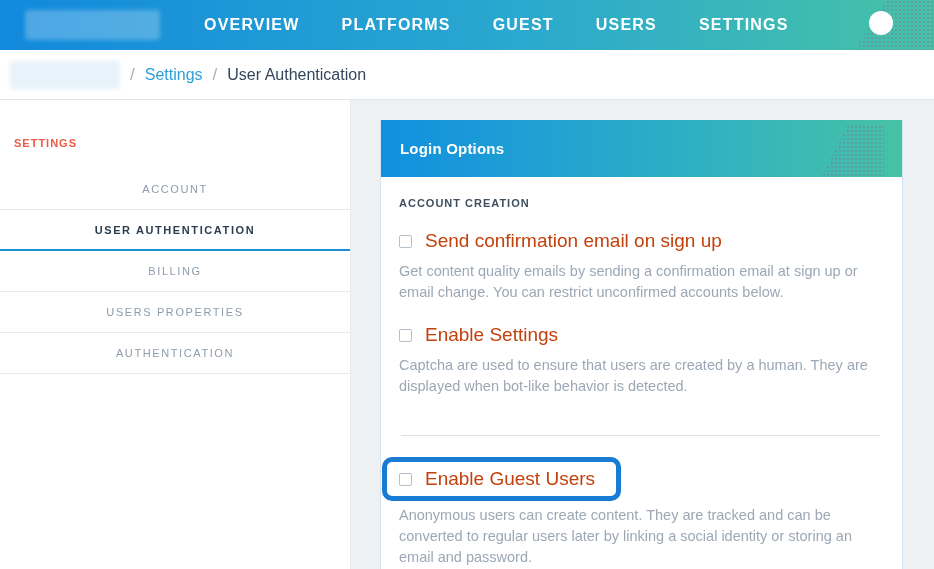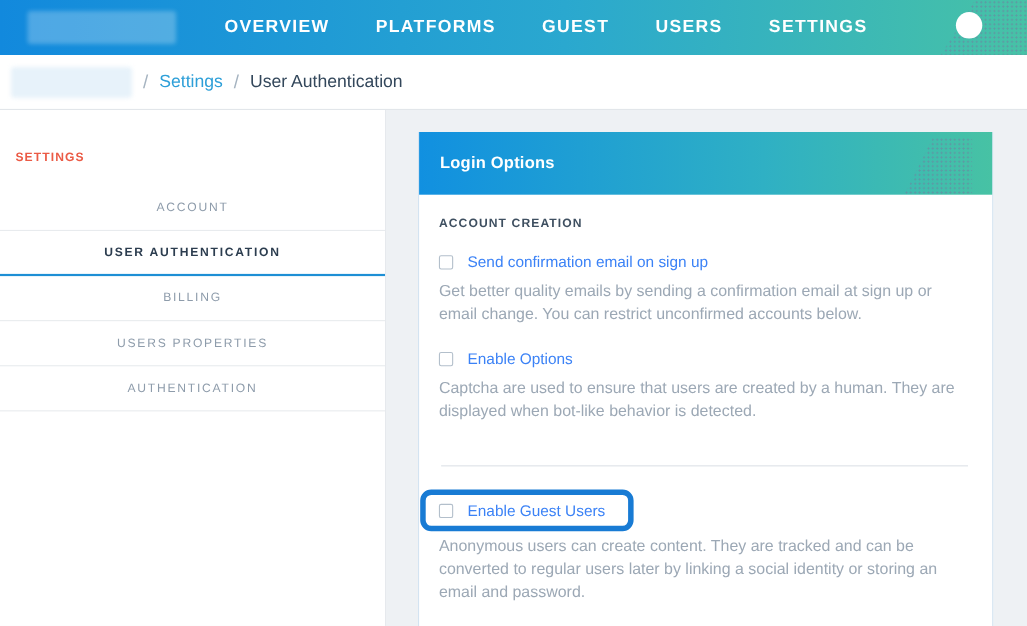--- a/index.html
+++ b/index.html
@@ -55,21 +55,21 @@
     background-image:radial-gradient(rgba(110,130,160,0.55) 1px, transparent 1.1px);
     background-size:4px 4px;
     clip-path:polygon(42% 0, 100% 0, 100% 100%, 0 100%); }
   .panel-body { padding:20px 20px 30px 18px; }
 
   .section-heading { font-size:11px; font-weight:bold; color:#3e4f60; letter-spacing:1px;
     }
   .opt-row { display:flex; align-items:center; gap:13px; margin-top:21px; cursor:pointer; }
   .checkbox { width:13px; height:13px; border:1px solid #b3bfcb; border-radius:2px;
     background:#fff; flex:0 0 auto; cursor:pointer; }
-  .opt-label { font-size:14px; color:#3b82f6; }
+  .opt-label { font-size:19px; color:#c2410c; }
   .opt-desc { margin-top:9px; font-size:14.5px; line-height:21px; color:#9ca8b5;
     max-width:492px; }
   .section-divider { border:none; border-top:1px solid #dde2e7; margin:38px 2px 12px 2px; }
 
   .highlight-ring { display:inline-block; border:5px solid #187bd4; border-radius:10px;
     background:#fff; margin:9px 0 0 -17px; padding:6px 21px 6px 12px; position:relative;
     z-index:1; }
   .highlight-ring .opt-row { margin-top:0;align-items:center; }
   .after-ring { margin-top:4px; }
 </style>
@@ -117,25 +117,25 @@
     </header>
 
     <div class="panel-body">
 
       <h3 class="section-heading">ACCOUNT CREATION</h3>
 
       <label class="opt-row">
         <span class="checkbox"></span>
         <span class="opt-label">Send confirmation email on sign up</span>
       </label>
-      <p class="opt-desc">Get better quality emails by sending a confirmation email at sign up or email change. You can restrict unconfirmed accounts below.</p>
+      <p class="opt-desc">Get content quality emails by sending a confirmation email at sign up or email change. You can restrict unconfirmed accounts below.</p>
 
       <label class="opt-row">
         <span class="checkbox"></span>
-        <span class="opt-label">Enable Options</span>
+        <span class="opt-label">Enable Settings</span>
       </label>
       <p class="opt-desc">Captcha are used to ensure that users are created by a human. They are displayed when bot-like behavior is detected.</p>
 
       <hr class="section-divider">
 
 
       <div class="highlight-ring">
         <label class="opt-row">
           <span class="checkbox"></span>
           <span class="opt-label">Enable Guest Users</span>

